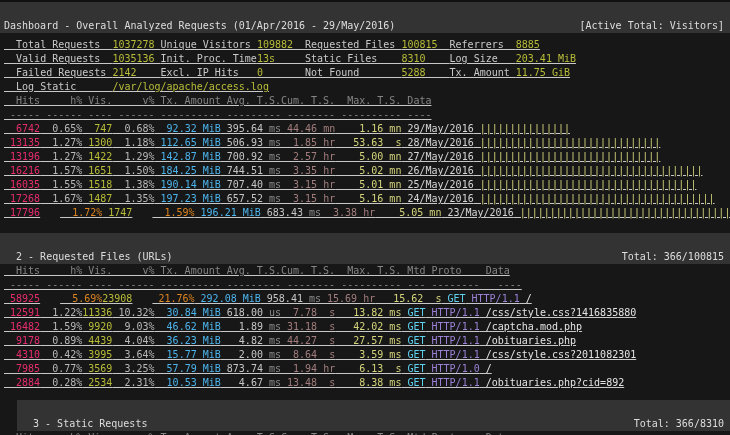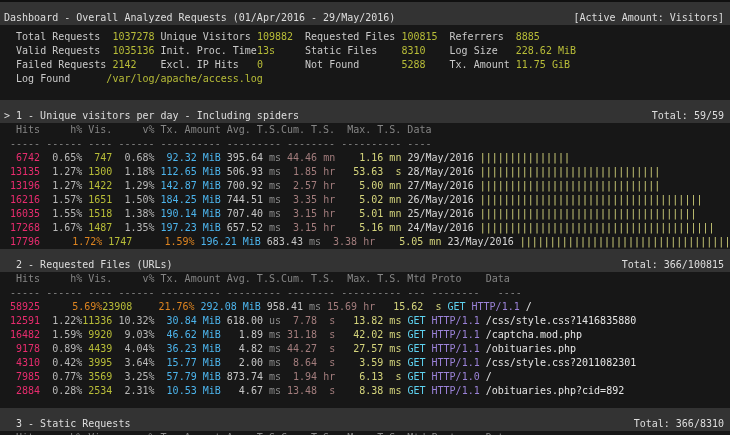--- a/index.html
+++ b/index.html
@@ -5,36 +5,36 @@
   html,body{margin:0;padding:0;background:#101010;}
   body{width:730px;height:435px;overflow:hidden;}
   .term{
     width:730px;height:435px;
     background:var(--c-bg,#171717);
     font-family:"DejaVu Sans Mono","Liberation Mono",monospace;
     font-size:10px;line-height:14px;
     color:#c8c8c8;
     -webkit-font-smoothing:none;
   }
-  .ln{white-space:pre;height:14px;overflow:hidden;}
+  .ln{white-space:pre;height:14px;overflow:hidden;text-decoration:underline;}
   .bar{
     background:var(--c-bar-bg,#333);
     color:var(--c-bar-fg,#dedede);
     height:15px;line-height:15px;
     display:flex;justify-content:space-between;
     white-space:pre;overflow:hidden;
-    padding:8px 6px 0 4px;
+    padding:16px 6px 0 4px;
   }
   .titlebar{margin-top:2px;}
   #summary{padding:5px 0 0 4px;}
   .tablebody{padding-left:4px;}
   #panels .panel-table{padding-top:0;}
   .m-p1{margin-top:14px;}
-  .m-p2{gap:48px;}
-  .m-p3{margin-top:10px;}
+  .m-p2{margin-top:13px;gap:48px;}
+  .m-p3{margin-top:10px;margin-left:17px;}
   
   .lbl{color:var(--c-label);}
   .val{color:var(--c-value);}
   .hd{color:var(--c-header);}
   .hits{color:var(--c-hits);}
   .pct{color:var(--c-percent);}
   .pctmax{color:var(--c-percent-max);margin-left:20px;}
   .vis{color:var(--c-visitors);text-align:center;}
   .tx{color:var(--c-tx);}
   .avgv{color:var(--c-avg);}
@@ -47,32 +47,31 @@
   .proto{color:var(--c-protocol);}
   .url{color:var(--c-url);}
 </style>
 </head>
 <body>
 
 <div class="term">
 
   <div class="bar titlebar">
     <span>Dashboard - Overall Analyzed Requests (01/Apr/2016 - 29/May/2016)</span>
-    <span>[Active Amount: Visitors]</span>
+    <span>[Active Total: Visitors]</span>
   </div>
 
   <div id="summary">
       <div class="ln"><span>  </span><span class="lbl">Total Requests  </span><span class="val">1037278 </span><span class="lbl">Unique Visitors </span><span class="val">109882  </span><span class="lbl">Requested Files </span><span class="val">100815  </span><span class="lbl">Referrers  </span><span class="val">8885</span></div>
-      <div class="ln"><span>  </span><span class="lbl">Valid Requests  </span><span class="val">1035136 </span><span class="lbl">Init. Proc. Time</span><span class="val">13s     </span><span class="lbl">Static Files    </span><span class="val">8310    </span><span class="lbl">Log Size   </span><span class="val">228.62 MiB</span></div>
+      <div class="ln"><span>  </span><span class="lbl">Valid Requests  </span><span class="val">1035136 </span><span class="lbl">Init. Proc. Time</span><span class="val">13s     </span><span class="lbl">Static Files    </span><span class="val">8310    </span><span class="lbl">Log Size   </span><span class="val">203.41 MiB</span></div>
       <div class="ln"><span>  </span><span class="lbl">Failed Requests </span><span class="val">2142    </span><span class="lbl">Excl. IP Hits   </span><span class="val">0       </span><span class="lbl">Not Found       </span><span class="val">5288    </span><span class="lbl">Tx. Amount </span><span class="val">11.75 GiB</span></div>
-      <div class="ln"><span>  </span><span class="lbl">Log Found      </span><span class="val">/var/log/apache/access.log</span></div>
+      <div class="ln"><span>  </span><span class="lbl">Log Static      </span><span class="val">/var/log/apache/access.log</span></div>
     </div>
 
   <div id="panels">
-      <div class="bar m-p1"><span>&gt; 1 - Unique visitors per day - Including spiders</span><span>Total: 59/59</span></div>
       <div class="tablebody panel-table">
         <div class="ln"><span class="hd">  Hits     h% Vis.     v% Tx. Amount Avg. T.S.Cum. T.S.  Max. T.S. Data</span></div>
         <div class="ln"><span class="hd"> ----- ------ ---- ------ ---------- --------- -------- ---------- ----</span></div>
         <div class="ln"><span class="hits">  6742</span><span class="pct">  0.65%</span><span class="vis">  747</span><span class="pct">  0.68%</span><span class="tx">  92.32 MiB</span><span class="avgv"> 395.64</span><span class="unit"> ms</span><span class="cum"> 44.46 mn</span><span class="maxts">    1.16 mn</span><span class="dt"> 29/May/2016</span><span class="bars"> |||||||||||||||</span></div>
         <div class="ln"><span class="hits"> 13135</span><span class="pct">  1.27%</span><span class="vis"> 1300</span><span class="pct">  1.18%</span><span class="tx"> 112.65 MiB</span><span class="avgv"> 506.93</span><span class="unit"> ms</span><span class="cum">  1.85 hr</span><span class="maxts">   53.63  s</span><span class="dt"> 28/May/2016</span><span class="bars"> ||||||||||||||||||||||||||||||</span></div>
         <div class="ln"><span class="hits"> 13196</span><span class="pct">  1.27%</span><span class="vis"> 1422</span><span class="pct">  1.29%</span><span class="tx"> 142.87 MiB</span><span class="avgv"> 700.92</span><span class="unit"> ms</span><span class="cum">  2.57 hr</span><span class="maxts">    5.00 mn</span><span class="dt"> 27/May/2016</span><span class="bars"> ||||||||||||||||||||||||||||||</span></div>
         <div class="ln"><span class="hits"> 16216</span><span class="pct">  1.57%</span><span class="vis"> 1651</span><span class="pct">  1.50%</span><span class="tx"> 184.25 MiB</span><span class="avgv"> 744.51</span><span class="unit"> ms</span><span class="cum">  3.35 hr</span><span class="maxts">    5.02 mn</span><span class="dt"> 26/May/2016</span><span class="bars"> |||||||||||||||||||||||||||||||||||||</span></div>
         <div class="ln"><span class="hits"> 16035</span><span class="pct">  1.55%</span><span class="vis"> 1518</span><span class="pct">  1.38%</span><span class="tx"> 190.14 MiB</span><span class="avgv"> 707.40</span><span class="unit"> ms</span><span class="cum">  3.15 hr</span><span class="maxts">    5.01 mn</span><span class="dt"> 25/May/2016</span><span class="bars"> ||||||||||||||||||||||||||||||||||||</span></div>
         <div class="ln"><span class="hits"> 17268</span><span class="pct">  1.67%</span><span class="vis"> 1487</span><span class="pct">  1.35%</span><span class="tx"> 197.23 MiB</span><span class="avgv"> 657.52</span><span class="unit"> ms</span><span class="cum">  3.15 hr</span><span class="maxts">    5.16 mn</span><span class="dt"> 24/May/2016</span><span class="bars"> |||||||||||||||||||||||||||||||||||||||</span></div>
         <div class="ln"><span class="hits"> 17796</span><span class="pctmax">  1.72%</span><span class="vis"> 1747</span><span class="pctmax">  1.59%</span><span class="tx"> 196.21 MiB</span><span class="avgv"> 683.43</span><span class="unit"> ms</span><span class="cum">  3.38 hr</span><span class="maxts">    5.05 mn</span><span class="dt"> 23/May/2016</span><span class="bars"> |||||||||||||||||||||||||||||||||||||||||</span></div>

